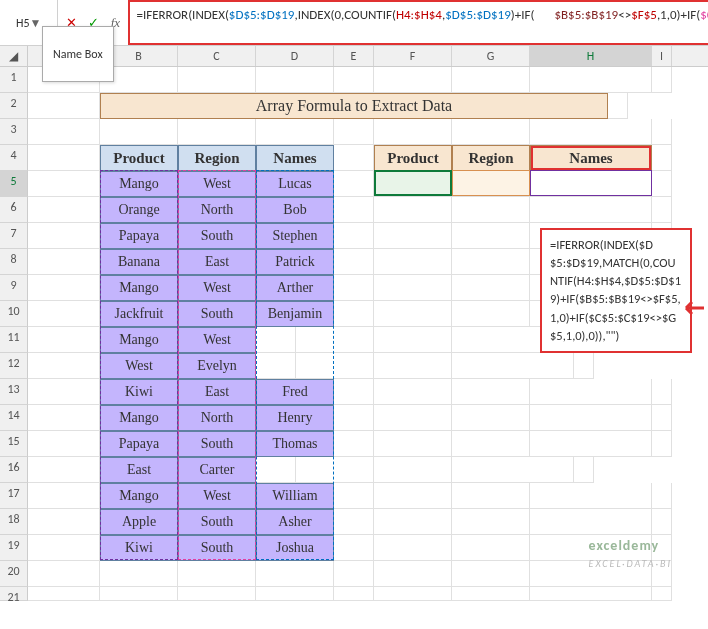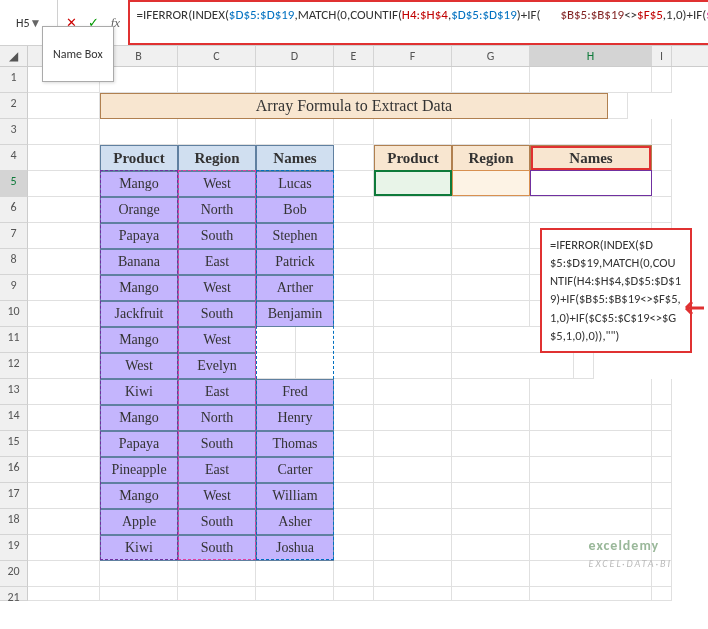--- a/index.html
+++ b/index.html
@@ -63,21 +63,21 @@
       <span class="dd">▼</span>
     </div>
     <div class="tooltip">Name Box</div>
   </div>
   <div class="fbtns">
     <div class="fbtn" style="color:#c00">✕</div>
     <div class="fbtn" style="color:#090">✓</div>
     <div class="fbtn fx">fx</div>
   </div>
   <div class="formula-input">
-    <span>=IFERROR(INDEX(</span><span class="tok-blue">$D$5:$D$19</span><span>,MATCH(0,COUNTIF(</span><span class="tok-red">H4:$H$4</span><span>,</span><span class="tok-blue">$D$5:$D$19</span><span>)+IF(</span><span class="tok-purple">$B$5:$B$19</span><span>&lt;&gt;</span><span class="tok-red">$F$5</span><span>,1,0)+IF(</span><span class="tok-pink">$C$5:$C$19</span>
+    <span>=IFERROR(INDEX(</span><span class="tok-blue">$D$5:$D$19</span><span>,INDEX(0,COUNTIF(</span><span class="tok-red">H4:$H$4</span><span>,</span><span class="tok-blue">$D$5:$D$19</span><span>)+IF(</span><span class="tok-purple">$B$5:$B$19</span><span>&lt;&gt;</span><span class="tok-red">$F$5</span><span>,1,0)+IF(</span><span class="tok-pink">$C$5:$C$19</span>
   </div>
 </div>
 
 <div class="grid">
 
   <div class="cols">
     <div class="rowh" style="border-bottom:none">◢</div>
     <div class="colh wA">A</div>
     <div class="colh wB">B</div>
     <div class="colh wC">C</div>
@@ -262,21 +262,20 @@
         <div class="cell datacell wD">Thomas</div>
         <div class="cell wE"></div>
         <div class="cell wF"></div>
         <div class="cell wG"></div>
         <div class="cell wH"></div>
         <div class="cell wI"></div>
       </div>
       <div class="row">
         <div class="rowh">16</div>
         <div class="cell wA"></div>
-        <div class="cell datacell wB">Pineapple</div>
         <div class="cell datacell wC">East</div>
         <div class="cell datacell wD">Carter</div>
         <div class="cell wE"></div>
         <div class="cell wF"></div>
         <div class="cell wG"></div>
         <div class="cell wH"></div>
         <div class="cell wI"></div>
       </div>
       <div class="row">
         <div class="rowh">17</div>

